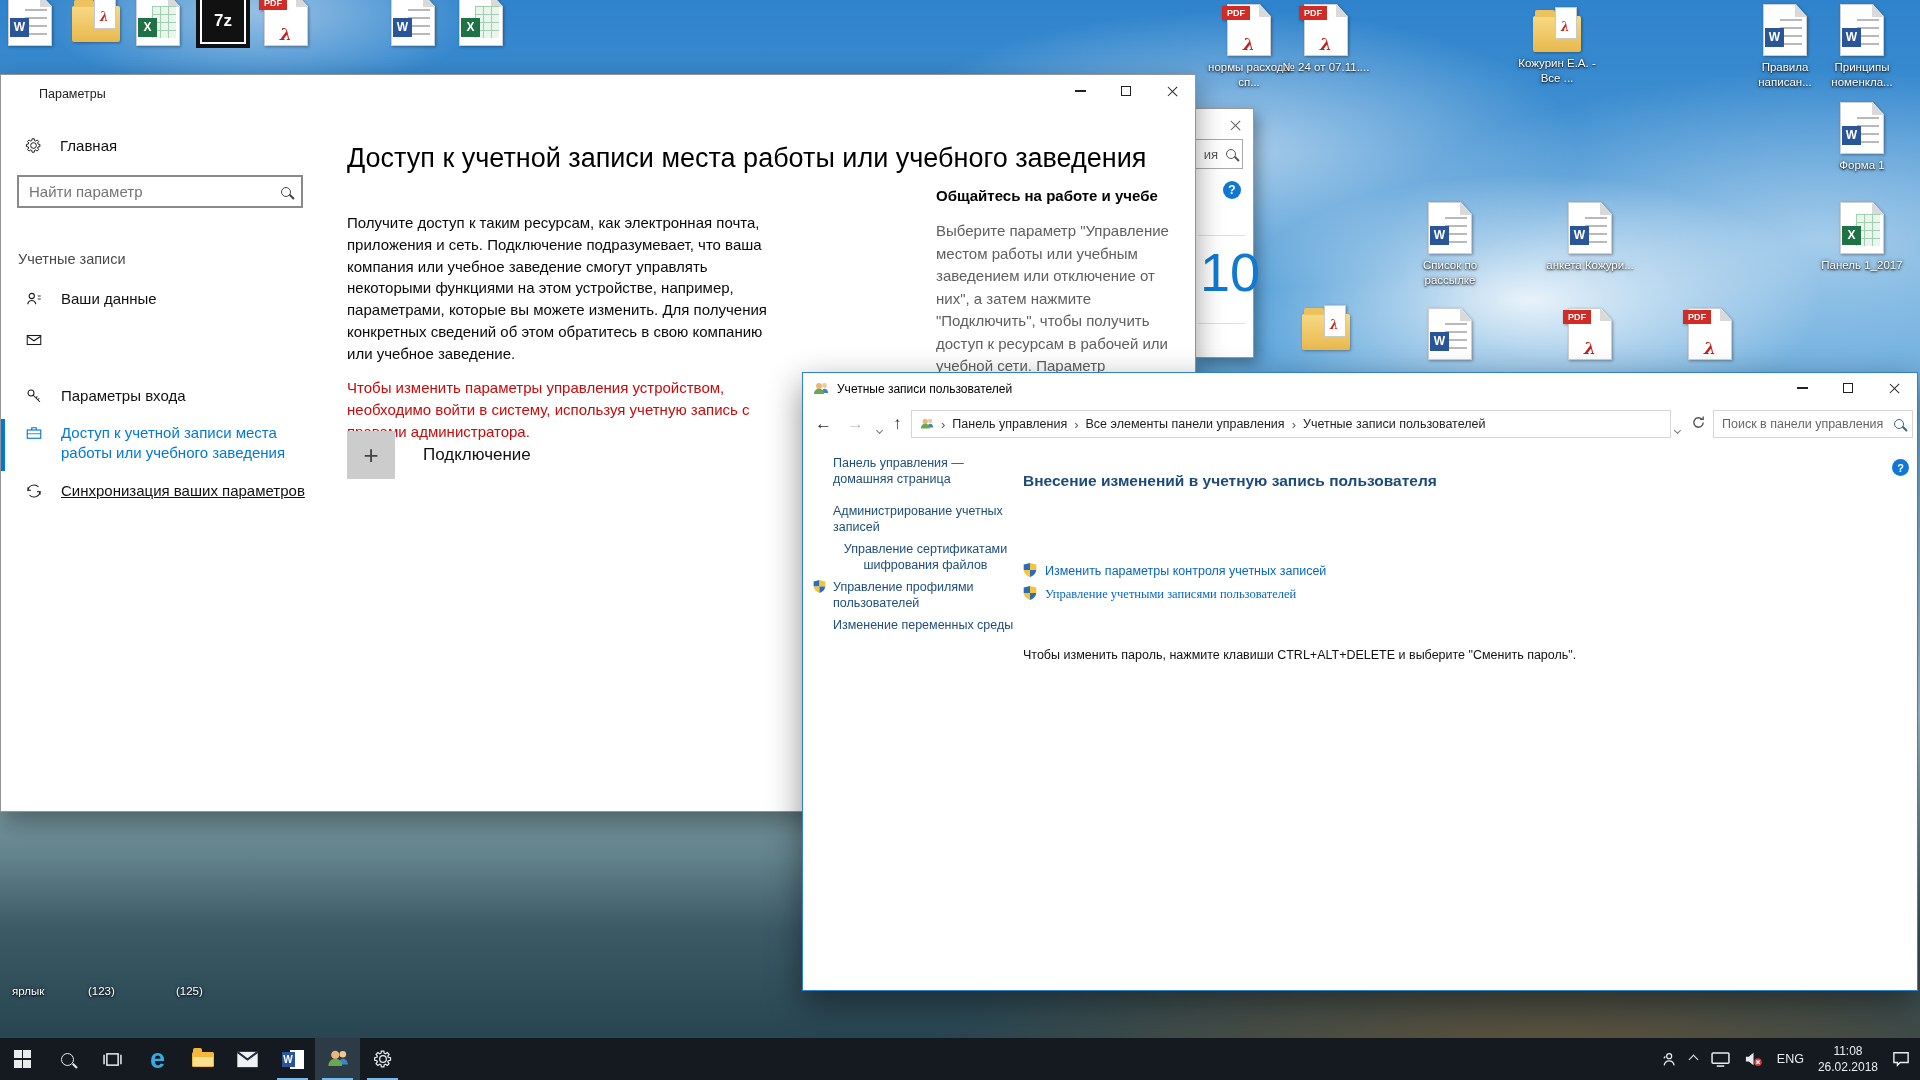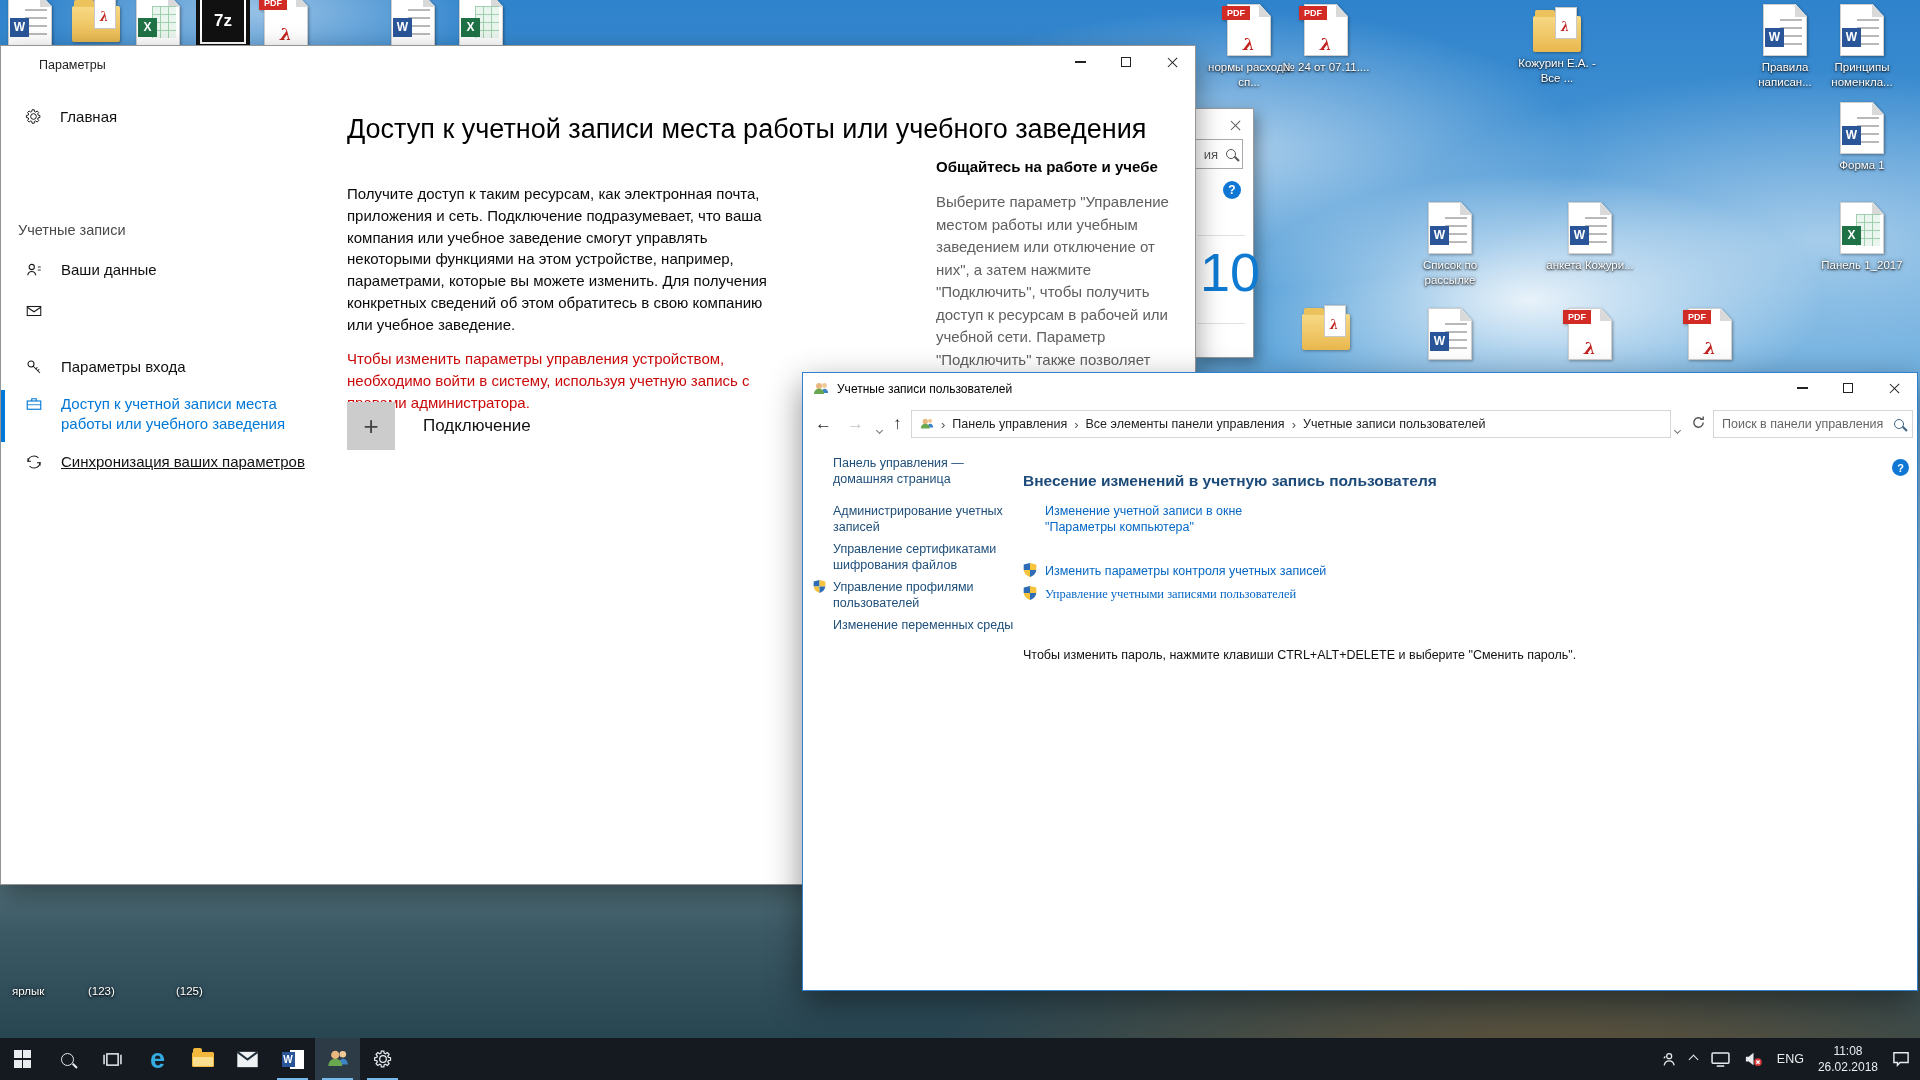--- a/index.html
+++ b/index.html
@@ -60,21 +60,21 @@
   .xg{position:relative;width:11px;height:11px;display:inline-block;}
   .xg::before,.xg::after{content:"";position:absolute;left:5px;top:-1px;width:1.3px;height:13px;background:currentColor;}
   .xg::before{transform:rotate(45deg);} .xg::after{transform:rotate(-45deg);}
   .ming{width:11px;height:1.3px;background:currentColor;display:inline-block;}
   .maxg{width:10px;height:10px;border:1.2px solid currentColor;display:inline-block;}
   .capbtn{width:46px;height:100%;display:flex;align-items:center;justify-content:center;color:#222;}
   .qcircle{width:18px;height:18px;border-radius:50%;background:#1077d4;color:#fff;font-size:12px;
     font-weight:bold;display:flex;align-items:center;justify-content:center;}
   svg{display:block;}
   
-  .swin{position:absolute;left:0;top:45px;width:1196px;height:840px;background:#fff;
+  .swin{position:absolute;left:0;top:74px;width:1196px;height:738px;background:#fff;
     border:1px solid rgba(60,60,60,.55);box-shadow:0 10px 26px rgba(0,0,0,.4);z-index:3;}
   .s-title{position:absolute;left:38px;top:12px;font-size:12.5px;color:#222;}
   .s-caps{position:absolute;right:0;top:0;height:32px;display:flex;}
   .s-side-home{position:absolute;left:24px;top:62px;display:flex;align-items:center;gap:18px;font-size:15px;color:#111;}
   .s-search{position:absolute;left:16px;top:100px;width:286px;height:33px;border:2px solid #8a8a8a;
     background:#fff;display:flex;align-items:center;padding:0 10px;font-size:15px;color:#757575;}
   .s-search .mag{margin-left:auto;color:#444;}
   .s-section{position:absolute;left:17px;top:176px;font-size:14.5px;color:#4a4a4a;}
   .s-item{position:absolute;left:0;width:320px;padding-left:60px;font-size:15px;color:#111;line-height:1.35;}
   .s-item .s-ic{position:absolute;left:24px;top:1px;color:#1a1a1a;}
@@ -352,20 +352,24 @@
 
     <div class="s-side-home">
       <span>
           <svg width="17" height="17" viewBox="0 0 24 24" fill="none" stroke="#1a1a1a" stroke-width="1.4">
             <path d="M12 8a4 4 0 100 8 4 4 0 000-8zm9 5.5v-3l-2.6-.5a6.7 6.7 0 00-.6-1.5l1.5-2.2-2.1-2.1-2.2 1.5c-.5-.3-1-.5-1.5-.6L13 2.5h-3l-.5 2.6c-.5.1-1 .3-1.5.6L5.8 4.2 3.7 6.3l1.5 2.2c-.3.5-.5 1-.6 1.5l-2.6.5v3l2.6.5c.1.5.3 1 .6 1.5l-1.5 2.2 2.1 2.1 2.2-1.5c.5.3 1 .5 1.5.6l.5 2.6h3l.5-2.6c.5-.1 1-.3 1.5-.6l2.2 1.5 2.1-2.1-1.5-2.2c.3-.5.5-1 .6-1.5l2.6-.5z"></path>
           </svg>
         </span>
       <span>Главная</span>
     </div>
 
+    <div class="s-search">
+      <span>Найти параметр</span>
+      <span class="mag"></span>
+    </div>
 
     <span class="s-section">Учетные записи</span>
 
     <div class="s-item" style="top:214px;">
       <span class="s-ic">
           <svg width="18" height="18" viewBox="0 0 24 24" fill="none" stroke="currentColor" stroke-width="1.4">
             <circle cx="9" cy="8" r="3.5"></circle>
             <path d="M3.5 19c.8-3.2 2.9-5 5.5-5s4.7 1.8 5.5 5"></path>
             <path d="M17 8h4M17 12h4" stroke-width="1.2"></path>
           </svg>
@@ -480,37 +484,36 @@
       <div class="cp-searchbox">
         <span>Поиск в панели управления</span>
         <span class="mag"></span>
       </div>
     </div>
 
     <span class="qcircle cp-help">?</span>
 
     <div class="cp-nav-item" style="top:82px;"><span>Панель управления — домашняя страница</span></div>
     <div class="cp-nav-item" style="top:130px;"><span>Администрирование учетных записей</span></div>
-    <div class="cp-nav-item" style="top:168px;"><span>Управление сертификатами шифрования файлов</span></div>
+    <div class="cp-nav-item" style="top:168px;text-align:center;"><span>Управление сертификатами шифрования файлов</span></div>
     <div class="cp-nav-item" style="top:206px;">
       <span class="shield">
           <svg width="13" height="15" viewBox="0 0 20 22">
             <path d="M10 1 1 3.2V11h9z" fill="#2e6db6"></path>
             <path d="M10 1l9 2.2V11h-9z" fill="#f6c33d"></path>
             <path d="M1 11h9v10C5.5 19.8 1.6 16 1 11z" fill="#f6c33d"></path>
             <path d="M10 11h9c-.6 5-4.5 8.8-9 10z" fill="#2e6db6"></path>
           </svg>
         </span>
       <span>Управление профилями пользователей</span>
     </div>
     <div class="cp-nav-item" style="top:244px;"><span>Изменение переменных среды</span></div>
 
     <h2 class="cp-h">Внесение изменений в учетную запись пользователя</h2>
 
-    <a class="cp-link" style="left:242px;top:130px;width:265px;">Изменение учетной записи в окне "Параметры компьютера"</a>
     <span class="cp-shield" style="left:220px;top:189px;">
         <svg width="14" height="16" viewBox="0 0 20 22">
           <path d="M10 1 1 3.2V11h9z" fill="#2e6db6"></path>
           <path d="M10 1l9 2.2V11h-9z" fill="#f6c33d"></path>
           <path d="M1 11h9v10C5.5 19.8 1.6 16 1 11z" fill="#f6c33d"></path>
           <path d="M10 11h9c-.6 5-4.5 8.8-9 10z" fill="#2e6db6"></path>
         </svg>
       </span>
     <a class="cp-link" style="left:242px;top:190px;">Изменить параметры контроля учетных записей</a>
     <span class="cp-shield" style="left:220px;top:212px;">

